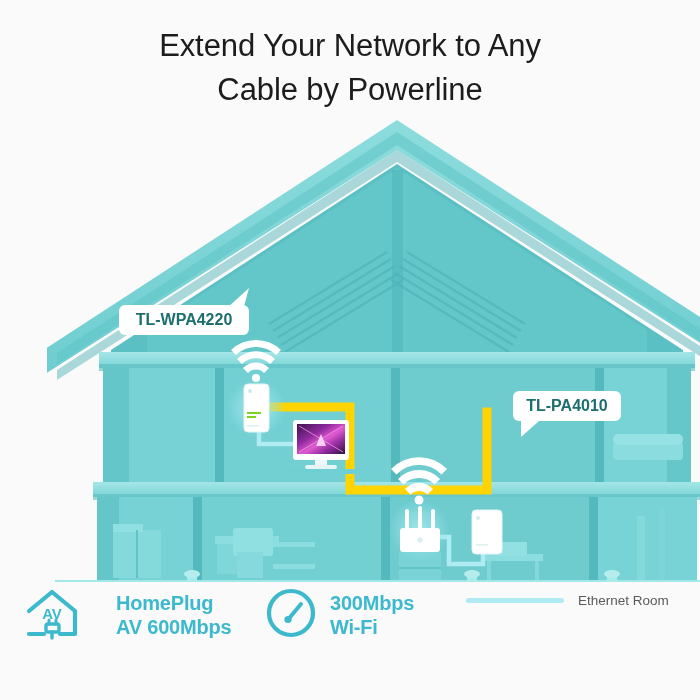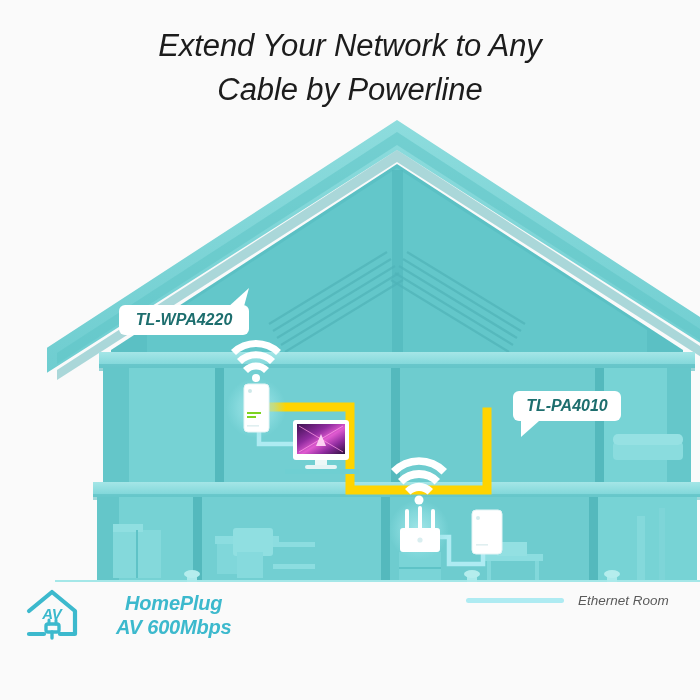--- a/index.html
+++ b/index.html
@@ -6,21 +6,20 @@
   html, body {
     width: 700px; height: 700px;
     background: #fafafa;
     font-family: "Liberation Sans", sans-serif;
     overflow: hidden;
   }
   #page {
     position: relative;
     width: 700px; height: 680px;
     background: #fafafa;
-    font-style: italic;
   }
 
   
   #title {
     position: absolute;
     top: 24px; left: 0; width: 700px;
     text-align: center;
     font-size: 31px;
     line-height: 1.42;
     font-weight: 400;
@@ -50,21 +49,20 @@
     gap: 12px;
   }
   .feat-icon { flex: 0 0 auto; }
   .feat-text {
     font-size: 20px;
     font-weight: bold;
     color: #3cb9cd;
     line-height: 1.22;
     letter-spacing: -0.2px;
     white-space: nowrap;
-    text-align: center;
   }
   .feat-text span { display: block; }
 
   #feat-homeplug { left: 24px; top: 24px; gap: 36px; }
   #feat-wifi { left: 264px; top: 24px; }
 
   #legend {
     position: absolute;
     left: 466px; top: 22px;
   }
@@ -380,20 +378,33 @@
           <path d="M 28 46 L 28 52" stroke="#3cb9cd" stroke-width="3.4" stroke-linecap="round"></path>
           <path d="M 25 38 L 25 34 M 32 38 L 32 34" stroke="#3cb9cd" stroke-width="3" stroke-linecap="round"></path>
         </svg>
       </div>
       <div class="feat-text">
         <span>HomePlug</span>
         <span>AV 600Mbps</span>
       </div>
     </div>
 
+    <div class="feat" id="feat-wifi">
+      <div class="feat-icon">
+        <svg width="54" height="54" viewBox="0 0 54 54" xmlns="http://www.w3.org/2000/svg">
+          <circle cx="27" cy="27" r="22" fill="none" stroke="#3cb9cd" stroke-width="4.2"></circle>
+          <path d="M 24.5 33 L 37 18" stroke="#3cb9cd" stroke-width="4" stroke-linecap="round"></path>
+          <circle cx="24" cy="33.5" r="3.6" fill="#3cb9cd"></circle>
+        </svg>
+      </div>
+      <div class="feat-text">
+        <span>300Mbps</span>
+        <span>Wi-Fi</span>
+      </div>
+    </div>
 
     <div id="legend">
       <div class="legend-row">
         <div class="legend-swatch" style="background:#AEEBF2"></div>
         <div class="legend-label">Ethernet Room</div>
       </div>
     </div>
 
   </div>
 </div>

